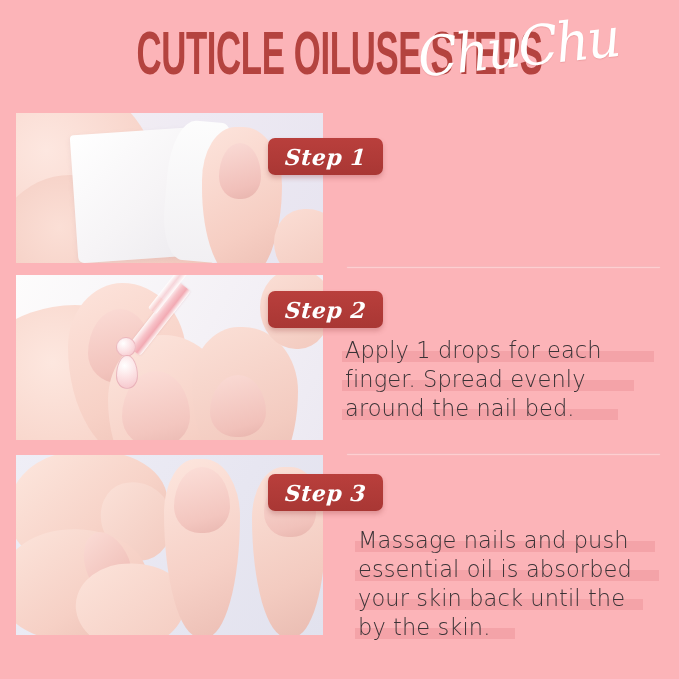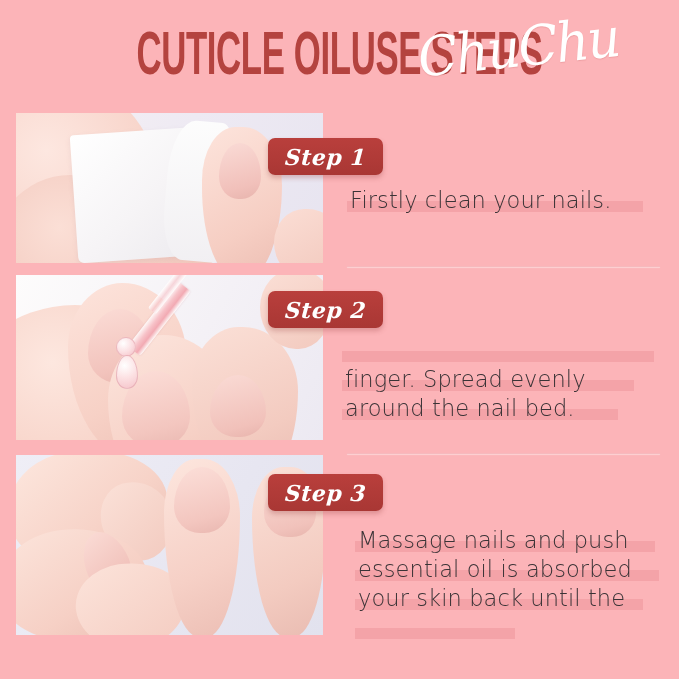--- a/index.html
+++ b/index.html
@@ -190,33 +190,30 @@
   <div class="step-badge" id="badge1">
     <span>Step 1</span>
   </div>
   <div class="step-badge" id="badge2">
     <span>Step 2</span>
   </div>
   <div class="step-badge" id="badge3">
     <span>Step 3</span>
   </div>
 
-  <div class="step-text" id="text1">
-    <span class="tline"><i class="hl" style="width:296px;"></i><em>Firstly clean your nails.</em></span>
-  </div>
 
   <div class="step-text" id="text2">
-    <span class="tline"><i class="hl" style="width:312px;"></i></span>
+    <span class="tline"><i class="hl" style="width:312px;"></i><em>Apply 1 drops for each</em></span>
     <span class="tline"><i class="hl" style="width:292px;"></i><em>finger. Spread evenly</em></span>
     <span class="tline"><i class="hl" style="width:276px;"></i><em>around the nail bed.</em></span>
   </div>
 
   <div class="step-text" id="text3">
     <span class="tline"><i class="hl" style="width:300px;"></i><em>Massage nails and push</em></span>
     <span class="tline"><i class="hl" style="width:304px;"></i><em>essential oil is absorbed</em></span>
     <span class="tline"><i class="hl" style="width:288px;"></i><em>your skin back until the</em></span>
-    <span class="tline"><i class="hl" style="width:160px;"></i></span>
+    <span class="tline"><i class="hl" style="width:160px;"></i><em>by the skin.</em></span>
   </div>
 
   <div class="divider" id="div1"></div>
   <div class="divider" id="div2"></div>
 
 </div>
 
 </body></html>

